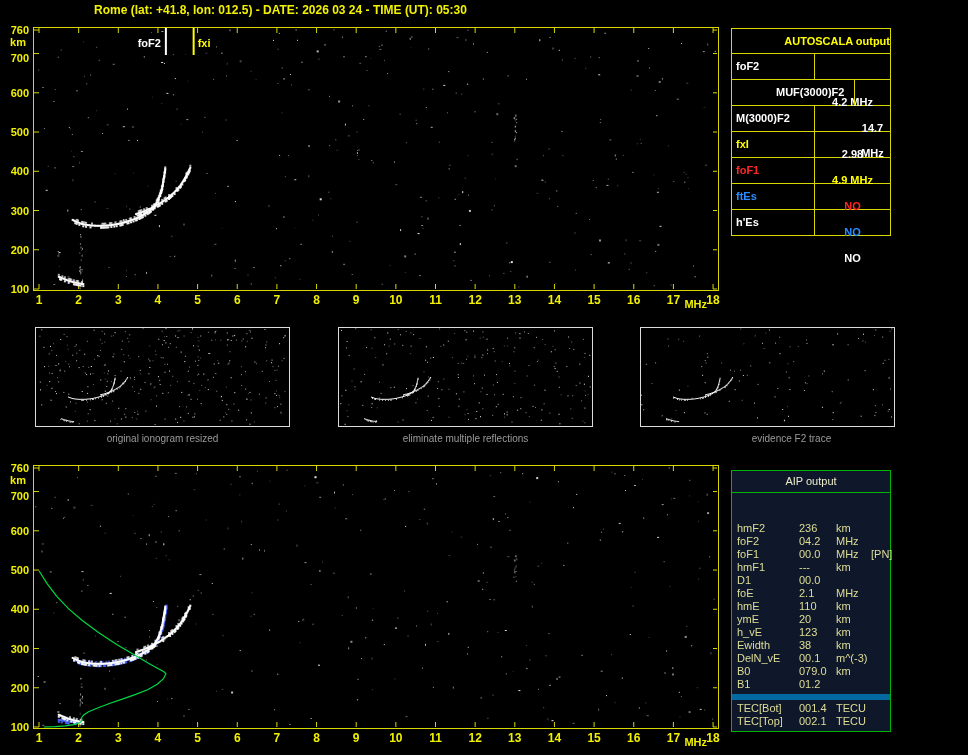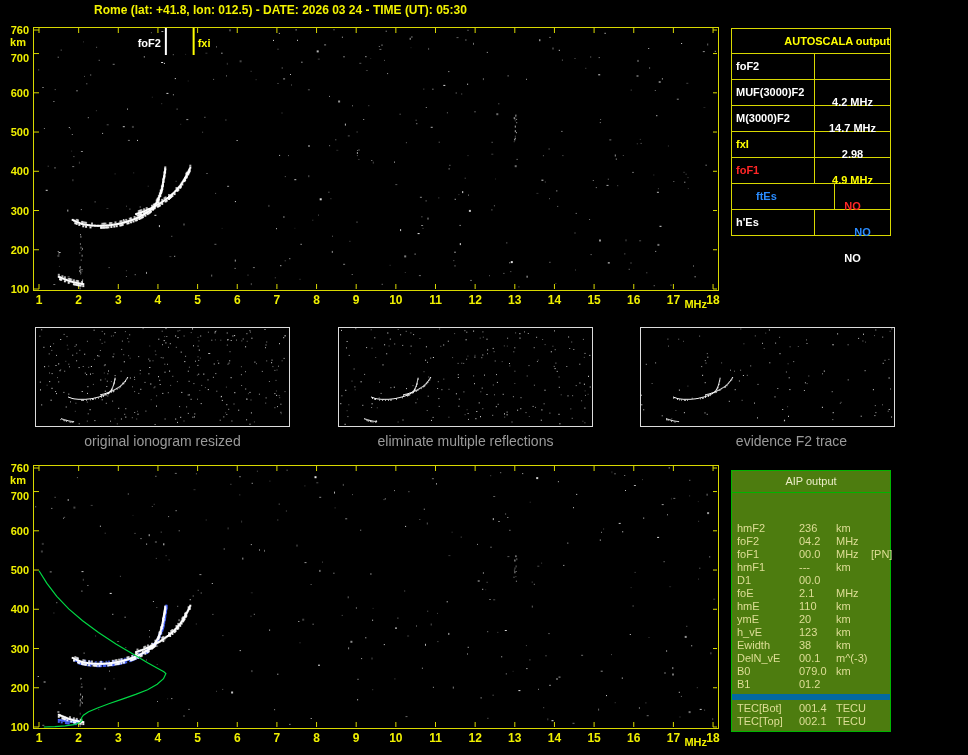--- a/index.html
+++ b/index.html
@@ -6,30 +6,30 @@
   #stage{position:relative;width:968px;height:755px;background:#000;overflow:hidden;
          font-family:"Liberation Sans",sans-serif;}
   #stage svg text{font-family:"Liberation Sans",sans-serif;}
   .page-title{position:absolute;left:88px;top:3px;color:#f2f200;font-size:12px;font-weight:bold;white-space:nowrap;padding-left:6px;}
   .plot-svg{position:absolute;left:0;}
   #svg-top{top:17px;}
   #svg-bottom{top:455px;}
 
   .thumb{position:absolute;top:327px;width:255px;height:100px;border:1px solid #dcdcdc;background:#000;box-sizing:border-box;}
   #thumb-0{left:35px;} #thumb-1{left:338px;} #thumb-2{left:640px;}
-  .thumb-caption{position:absolute;top:433px;width:255px;text-align:center;color:#9a9a9a;font-size:14px;}
+  .thumb-caption{position:absolute;top:433px;width:255px;text-align:center;color:#9a9a9a;font-size:10px;}
   #cap-0{left:35px;} #cap-1{left:338px;} #cap-2{left:664px;}
 
   .as-table{position:absolute;left:731px;top:28px;width:158px;border:1px solid #d8d800;font-size:11px;font-weight:bold;background:#000;}
   .as-header{height:24px;line-height:24px;text-align:right;color:#ffff00;}
   .as-row{display:flex;border-top:1px solid #d8d800;height:25px;line-height:25px;}
   .as-label{width:78px;padding-left:4px;border-right:1px solid #d8d800;}
   .as-value{flex:1;text-align:center;margin-top:36px;}
 
-  .aip-table{position:absolute;left:731px;top:470px;width:160px;border:1px solid #00b400;background:#4d7c0f;
+  .aip-table{position:absolute;left:731px;top:470px;width:160px;border:1px solid #00b400;background:#0f172a;
              font-size:11px;color:#dede96;padding-bottom:3px;box-sizing:border-box;}
   .aip-title{height:21px;line-height:21px;text-align:center;color:#ececc8;border-bottom:1px solid #00b400;}
   .aip-body{margin-top:29px;padding-left:5px;}
   .aip-row{display:grid;grid-template-columns:62px 37px 35px auto;height:13px;line-height:13px;white-space:nowrap;}
   .aip-tec{margin-top:3px;border-top:6px solid #0369a1;padding:2px 0 0 5px;}
   .aip-tec .aip-row{grid-template-columns:62px 37px auto;}
 </style>
 </head>
 <body>
 
@@ -836,37 +836,37 @@
       <text x="197.63500000000002" y="30" fill="#ffff00" text-anchor="start" font-size="11" font-weight="bold">fxi</text>
     </svg>
 
   <div id="autoscala-table" class="as-table">
       <div class="as-header">AUTOSCALA output</div>
       <div class="as-row">
         <div class="as-label" style="color: rgb(255, 255, 255);">foF2</div>
         <div class="as-value" style="color: rgb(255, 255, 255);">4.2 MHz</div>
       </div>
       <div class="as-row">
-        <div class="as-label" style="color: rgb(255, 255, 255);">MUF(3000)F2</div>
+        <div class="as-label" style="color: rgb(255, 255, 255); margin-left: 40px;">MUF(3000)F2</div>
         <div class="as-value" style="color: rgb(255, 255, 255);">14.7 MHz</div>
       </div>
       <div class="as-row">
         <div class="as-label" style="color: rgb(255, 255, 255);">M(3000)F2</div>
         <div class="as-value" style="color: rgb(255, 255, 255);">2.98</div>
       </div>
       <div class="as-row">
         <div class="as-label" style="color: rgb(255, 255, 0);">fxI</div>
         <div class="as-value" style="color: rgb(255, 255, 0);">4.9 MHz</div>
       </div>
       <div class="as-row">
         <div class="as-label" style="color: rgb(255, 38, 38);">foF1</div>
         <div class="as-value" style="color: rgb(255, 38, 38);">NO</div>
       </div>
       <div class="as-row">
-        <div class="as-label" style="color: rgb(42, 140, 255); margin-left: 20px;">ftEs</div>
+        <div class="as-label" style="color: rgb(42, 140, 255);">ftEs</div>
         <div class="as-value" style="color: rgb(42, 140, 255);">NO</div>
       </div>
       <div class="as-row">
         <div class="as-label" style="color: rgb(255, 255, 255);">h'Es</div>
         <div class="as-value" style="color: rgb(255, 255, 255);">NO</div>
       </div>
     </div>
 
   <div class="thumb" id="thumb-0">
     <svg id="tsvg-0" width="253" height="98">

